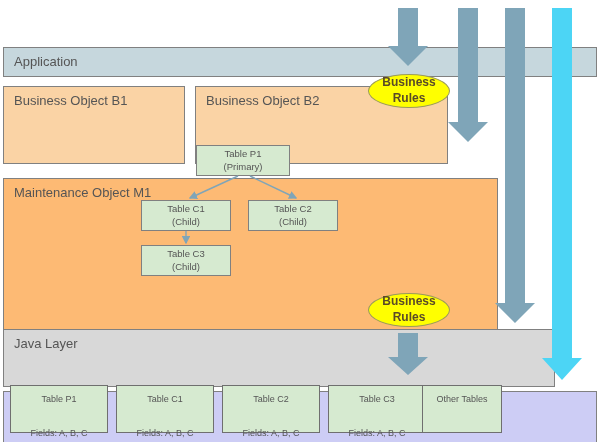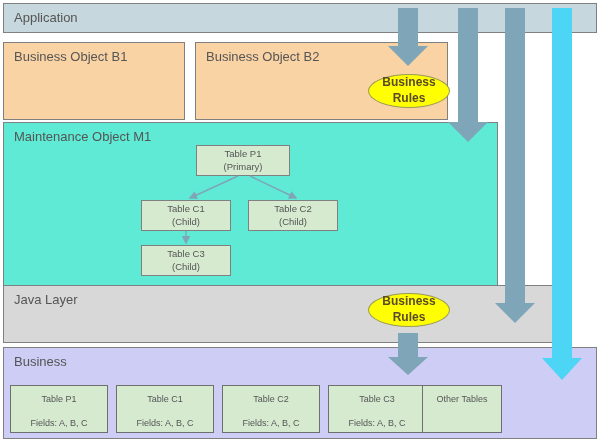--- a/index.html
+++ b/index.html
@@ -12,20 +12,21 @@
     width: 600px;
     height: 442px;
     background: #ffffff;
     font-family: "Liberation Sans", sans-serif;
     overflow: hidden;
   }
   .band {
     position: absolute;
     box-sizing: border-box;
     border: 1px solid #808080;
+    margin-top: 44px;
   }
   .band-title {
     position: absolute;
     left: 10px;
     top: 6px;
     font-size: 13px;
     color: #555555;
     white-space: nowrap;
   }
   #application-band {
@@ -46,24 +47,24 @@
   #business-object-b2 {
     left: 195px;
     top: 42px;
     width: 253px;
     height: 78px;
     background: #fad3a5;
     padding-left: 36px;
   }
   #maintenance-object-m1 {
     left: 3px;
-    top: 122px;
+    top: 134px;
     width: 495px;
     height: 178px;
-    background: #5eead4;
+    background: #fdba74;
   }
   #java-layer-band {
     left: 3px;
     top: 285px;
     width: 552px;
     height: 58px;
     background: #d8d8d8;
   }
   #database-band {
     left: 3px;
@@ -92,21 +93,21 @@
     background: #d6ead0;
     border: 1px solid #6f6f6f;
     font-size: 9px;
     color: #555555;
     text-align: center;
   }
   .db-table-name {
     margin-top: 8px;
   }
   .db-table-fields {
-    margin-top: 14px;
+    margin-top: 24px;
   }
   .rules-ellipse {
     position: absolute;
     box-sizing: border-box;
     background: #ffff00;
     border: 1px solid #9a9a5a;
     border-radius: 50%;
     text-align: center;
     font-size: 12px;
     color: #5a4a28;

